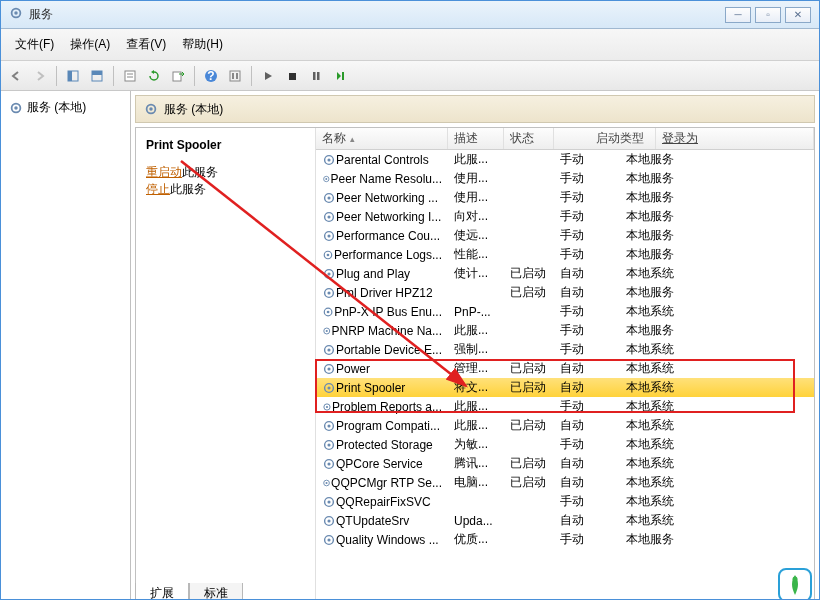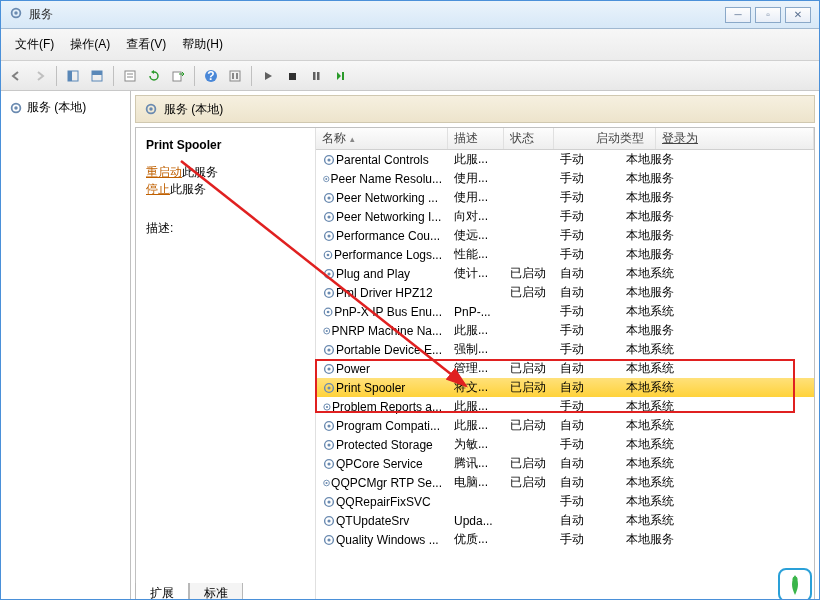--- a/index.html
+++ b/index.html
@@ -183,21 +183,20 @@
 
     <div class="rp-body">
       <div class="detail">
         <h3>Print Spooler</h3>
         <div>
           <span class="lnk-r">重启动</span><span>此服务</span>
         </div>
         <div>
           <span class="lnk-r">停止</span><span>此服务</span>
         </div>
-        <div class="desc-lbl">描述:</div>
       </div>
 
       <div class="listwrap">
         <div class="listhead">
           <div class="col col-name">
               <span>名称</span>
               <span class="sort-arrow">▴</span>
             </div>
           <div class="col col-desc">描述</div>
           <div class="col col-stat">状态</div>

